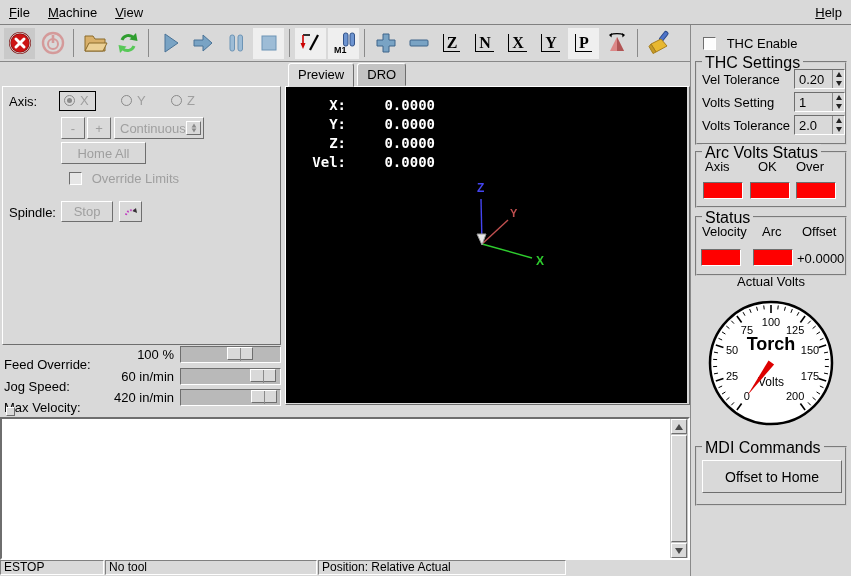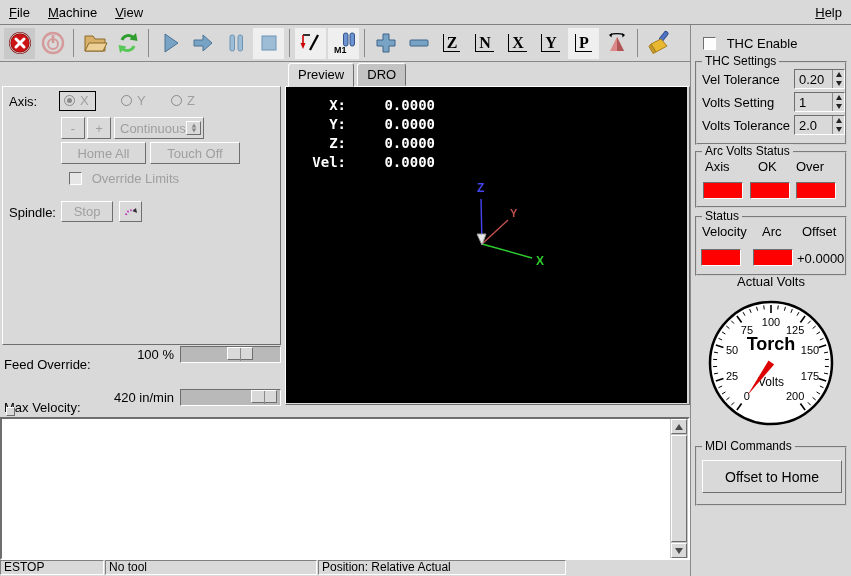--- a/index.html
+++ b/index.html
@@ -88,21 +88,21 @@
             border-bottom:6px solid #4a4a4a; }
   .tri-down { width:0; height:0; border-left:4px solid transparent; border-right:4px solid transparent;
               border-top:6px solid #4a4a4a; }
   #sash { position:absolute; left:6px; top:407px; width:9px; height:9px; background:#d9d9d9;
           border:1px solid; border-color:#ffffff #6e6e6e #6e6e6e #ffffff; }
 
   
   #right { position:absolute; left:690px; top:25px; width:161px; height:551px;
            border-left:1px solid #8a8a8a; background:#d9d9d9; }
   .group { position:absolute; border:2px groove #cfcfcf; }
-  .group-title { position:absolute; top:-9px; left:5px; background:#d9d9d9; padding:0 3px; font-size:12px; }
+  .group-title { position:absolute; top:-9px; left:5px; background:#d9d9d9; padding:0 3px; font-size:16px; }
   .spin { position:absolute; height:20px; background:#d9d9d9;
           border:1px solid; border-color:#6e6e6e #ffffff #ffffff #6e6e6e; }
   .spin .v { position:absolute; left:4px; top:2px; font-size:13px; }
   .spin .arrows { position:absolute; right:0; top:0; width:12px; height:18px;
                   border-left:1px solid #8a8a8a; }
   .spin .a-up, .spin .a-dn { position:absolute; left:1px; width:10px; height:9px;
                   display:flex; align-items:center; justify-content:center; }
   .spin .a-up { top:0; } .spin .a-dn { bottom:0; }
   .sm-tri-up { width:0; height:0; border-left:3px solid transparent; border-right:3px solid transparent;
                border-bottom:5px solid #222; }
@@ -261,21 +261,20 @@
       <div class="btn dis" style="position:absolute; left:84px; top:30px; width:24px; height:22px;">+</div>
       <div class="btn dis" style="position:absolute; left:111px; top:30px; width:90px; height:22px; justify-content:flex-start; padding-left:5px;">
         <span>Continuous</span>
         <span class="r" style="position:absolute; right:2px; top:3px; width:15px; height:14px; display:flex; flex-direction:column; align-items:center; justify-content:center;">
           <span class="sm-tri-up" style="border-bottom-color:#8a8a8a; transform:scale(0.8);"></span>
           <span class="sm-tri-dn" style="border-top-color:#8a8a8a; transform:scale(0.8);"></span>
         </span>
       </div>
 
       <div class="btn dis" style="position:absolute; left:58px; top:55px; width:85px; height:22px;">Home All</div>
-      <div class="btn dis" style="position:absolute; left:147px; top:55px; width:90px; height:22px;">Touch Off</div>
 
       <span style="position:absolute; left:66px; top:84px;">
         <span class="checkbox" style="background:#e6e6e6;"></span>
         <span class="dis" style="margin-left:6px;">Override Limits</span>
       </span>
 
       <span class="fld-lbl" style="left:6px; top:118px;">Spindle:</span>
       <div class="btn dis" style="position:absolute; left:58px; top:114px; width:52px; height:21px;">Stop</div>
       <div class="btn" style="position:absolute; left:116px; top:114px; width:23px; height:21px;">
         <svg width="16" height="16" viewBox="0 0 16 16">
@@ -284,20 +283,27 @@
         </svg>
       </div>
     </div>
   </div>
 
   <div class="slider-row" style="top:346px;">
     <span class="slbl">Feed Override:</span>
     <span class="sval">100 %</span>
     <div class="trough">
       <div class="handle" style="left:46px;"></div>
+    </div>
+  </div>
+  <div class="slider-row" style="top:368px;">
+    <span class="slbl">Jog Speed:</span>
+    <span class="sval">60 in/min</span>
+    <div class="trough">
+      <div class="handle" style="left:69px;"></div>
     </div>
   </div>
   <div class="slider-row" style="top:389px;">
     <span class="slbl">Max Velocity:</span>
     <span class="sval">420 in/min</span>
     <div class="trough">
       <div class="handle" style="left:70px;"></div>
     </div>
   </div>
 

